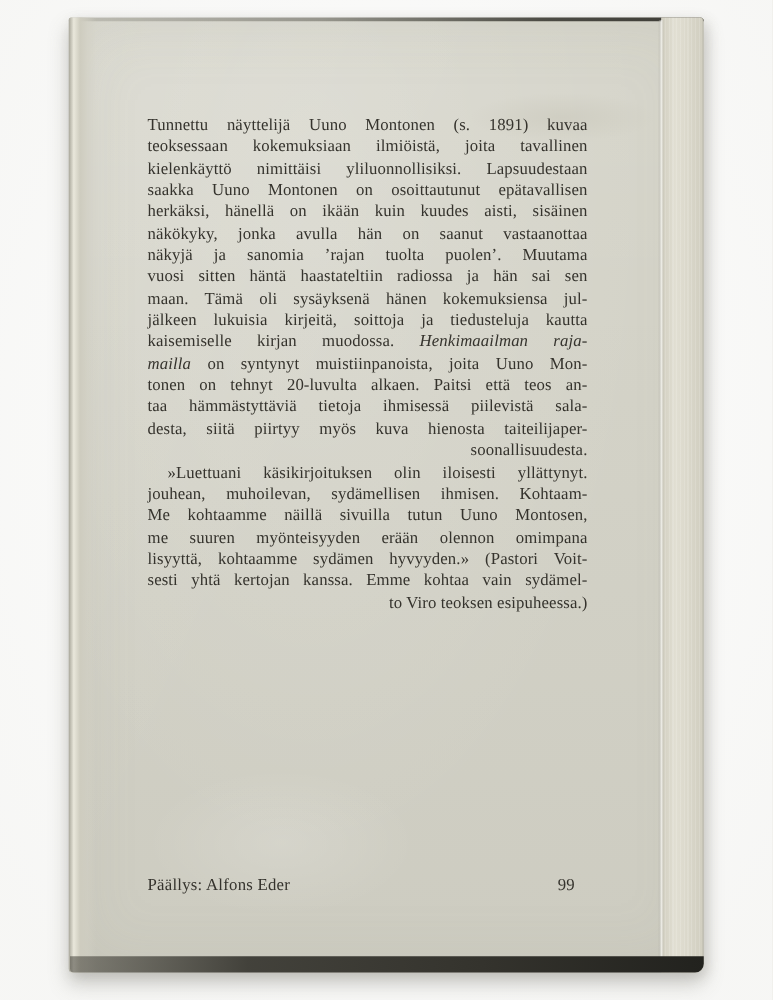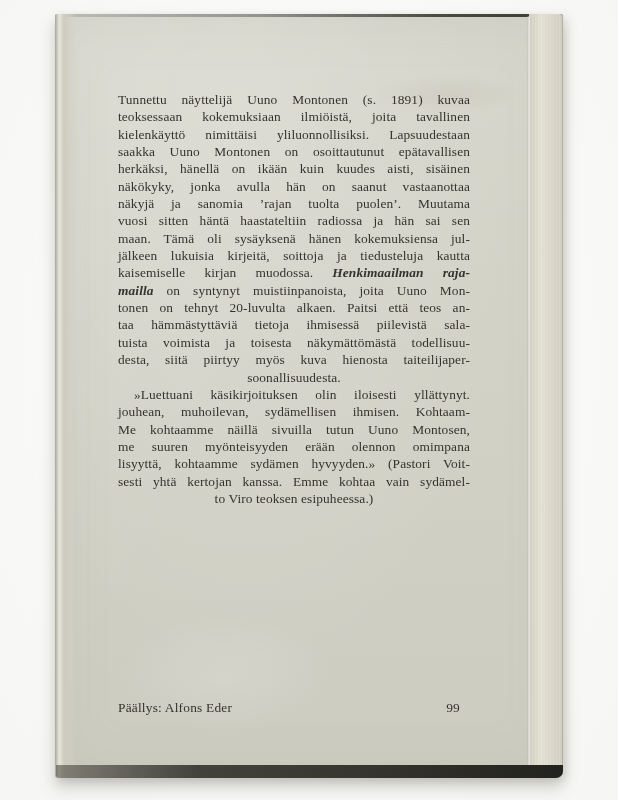--- a/index.html
+++ b/index.html
@@ -92,28 +92,28 @@
   .text-block {
     position: absolute;
     left: 118px; top: 91px; width: 352px;
     color: var(--ink, #35332d);
     font-size: 13.4px;
     letter-spacing: 0.1px;
   }
   .line {
     height: 17.35px;
     line-height: 17.35px;
-    text-align: center;
+    text-align: right;
   }
   .line.just {
     text-align: justify;
     text-align-last: justify;
   }
   .line.indent { padding-left: 16px; }
-  .it { font-style: italic; font-weight: bold; }
+  .it { font-style: italic; }
 
   .footer {
     position: absolute;
     left: 118px; top: 699px; width: 352px;
     display: flex; justify-content: space-between; align-items: baseline;
     color: var(--ink, #35332d);
     font-size: 13.4px;
     line-height: 17px;
     letter-spacing: 0.2px;
   }
@@ -141,21 +141,20 @@
       <div class="line just"><span>herkäksi, hänellä on ikään kuin kuudes aisti, sisäinen</span></div>
       <div class="line just"><span>näkökyky, jonka avulla hän on saanut vastaanottaa</span></div>
       <div class="line just"><span>näkyjä ja sanomia ’rajan tuolta puolen’. Muutama</span></div>
       <div class="line just"><span>vuosi sitten häntä haastateltiin radiossa ja hän sai sen</span></div>
       <div class="line just"><span>maan. Tämä oli sysäyksenä hänen kokemuksiensa jul-</span></div>
       <div class="line just"><span>jälkeen lukuisia kirjeitä, soittoja ja tiedusteluja kautta</span></div>
       <div class="line just"><span>kaisemiselle kirjan muodossa. </span><span class="it">Henkimaailman raja-</span></div>
       <div class="line just"><span class="it">mailla</span><span> on syntynyt muistiinpanoista, joita Uuno Mon-</span></div>
       <div class="line just"><span>tonen on tehnyt 20-luvulta alkaen. Paitsi että teos an-</span></div>
       <div class="line just"><span>taa hämmästyttäviä tietoja ihmisessä piilevistä sala-</span></div>
-      <div class="line just"><span>tuista voimista ja toisesta näkymättömästä todellisuu-</span></div>
       <div class="line just"><span>desta, siitä piirtyy myös kuva hienosta taiteilijaper-</span></div>
       <div class="line"><span>soonallisuudesta.</span></div>
       <div class="line just indent"><span>»Luettuani käsikirjoituksen olin iloisesti yllättynyt.</span></div>
       <div class="line just"><span>jouhean, muhoilevan, sydämellisen ihmisen. Kohtaam-</span></div>
       <div class="line just"><span>Me kohtaamme näillä sivuilla tutun Uuno Montosen,</span></div>
       <div class="line just"><span>me suuren myönteisyyden erään olennon omimpana</span></div>
       <div class="line just"><span>lisyyttä, kohtaamme sydämen hyvyyden.» (Pastori Voit-</span></div>
       <div class="line just"><span>sesti yhtä kertojan kanssa. Emme kohtaa vain sydämel-</span></div>
       <div class="line"><span>to Viro teoksen esipuheessa.)</span></div>
     </div>

